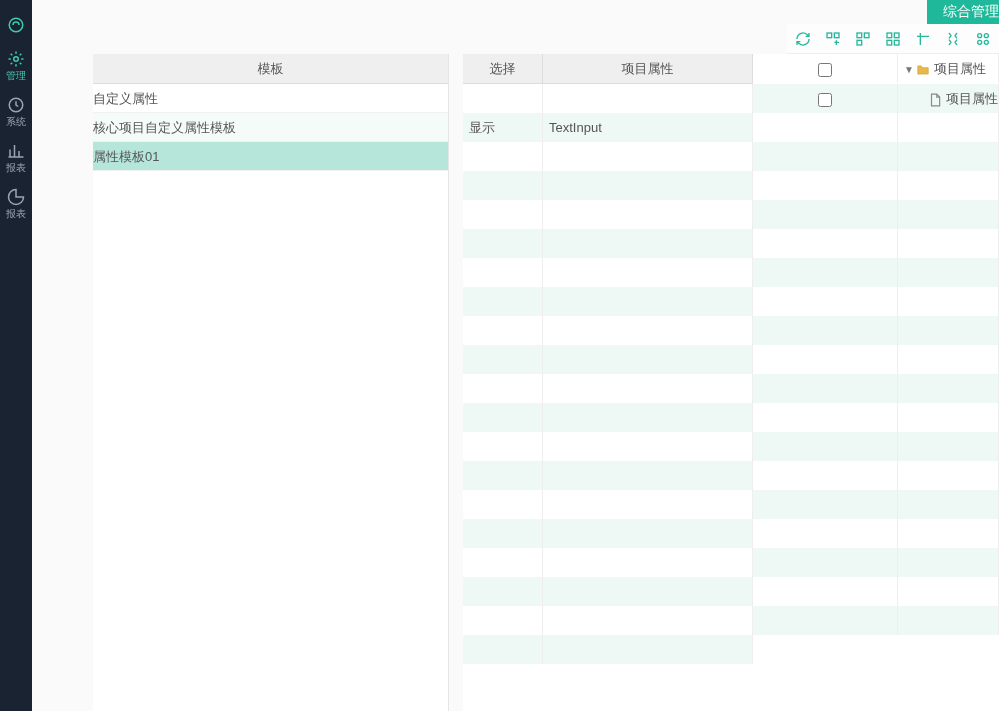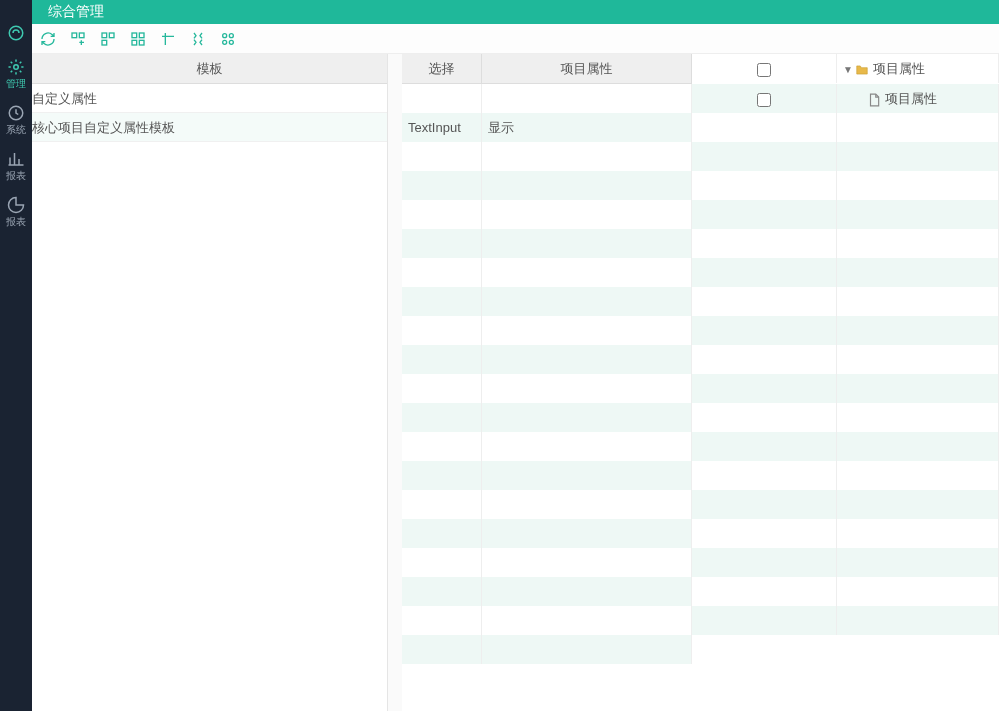--- a/index.html
+++ b/index.html
@@ -15,21 +15,21 @@
       display: flex;
       height: 100%;
     }
     .sidebar {
       width: 32px;
       background: #1a2332;
       color: #9aa5b3;
       display: flex;
       flex-direction: column;
       align-items: center;
-      padding-top: 16px;
+      padding-top: 8px;
     }
     .sidebar-item {
       width: 100%;
       display: flex;
       flex-direction: column;
       align-items: center;
       padding: 8px 0 6px 0;
       cursor: pointer;
       font-size: 10px;
       line-height: 1.2;
@@ -41,20 +41,21 @@
       display: flex; align-items:center; justify-content:center;
     }
     .sidebar-icon svg { width: 18px; height: 18px; }
     .sidebar-label { writing-mode: horizontal-tb; font-size: 10px; text-align:center; }
 
     .main {
       flex: 1;
       display: flex;
       flex-direction: column;
       background: #fafafa;
+      align-items: flex-end;
     }
     .titlebar {
       background: #1fb89a;
       color: #ffffff;
       height: 24px;
       display: flex;
       align-items: center;
       padding-left: 16px;
       font-size: 14px;
     }
@@ -270,39 +271,40 @@
           </svg>
         </span>
     </div>
 
     <div class="content">
       <div class="panel-left">
         <div class="col-header">模板</div>
         <div class="list" id="leftList">
             <div class="list-row">自定义属性</div>
             <div class="list-row">核心项目自定义属性模板</div>
+            <div class="list-row selected">属性模板01</div>
           </div>
       </div>
       <div class="panel-right">
         <div class="grid" id="rightGrid">
             <div class="hdr">选择</div>
             <div class="hdr">项目属性</div>
             <div class="cell center odd row-odd" style="background: rgb(255, 255, 255);"><input type="checkbox" style=""></div>
             <div class="cell row-odd" style="padding-left: 6px; background: rgb(255, 255, 255);"><span class="tree-toggle">▼</span><span class="folder-icon"><svg viewBox="0 0 24 24" fill="#e8b94a" stroke="#c79a2a" stroke-width="1">
                   <path d="M3 5h6l2 3h10v11H3z"></path>
                 </svg></span><span>项目属性</span></div>
             <div class="cell row-odd" style="background: rgb(255, 255, 255);"></div>
             <div class="cell row-odd" style="background: rgb(255, 255, 255);"></div>
             <div class="cell center even row-even" style="background: rgb(238, 248, 245);"><input type="checkbox" style=""></div>
             <div class="cell row-even" style="padding-left: 30px; background: rgb(238, 248, 245);"><span class="file-icon"><svg viewBox="0 0 24 24" fill="none" stroke="#888" stroke-width="2">
                   <path d="M6 2h9l5 5v15H6z"></path>
                   <path d="M15 2v5h5"></path>
                 </svg></span><span>项目属性</span></div>
+            <div class="cell row-even" style="background: rgb(238, 248, 245);">显示</div>
             <div class="cell row-even" style="background: rgb(238, 248, 245);">TextInput</div>
-            <div class="cell row-even" style="background: rgb(238, 248, 245);">显示</div>
             <div class="cell" style="background: rgb(255, 255, 255);"></div>
             <div class="cell" style="background: rgb(255, 255, 255);"></div>
             <div class="cell" style="background: rgb(255, 255, 255);"></div>
             <div class="cell" style="background: rgb(255, 255, 255);"></div>
             <div class="cell" style="background: rgb(238, 248, 245);"></div>
             <div class="cell" style="background: rgb(238, 248, 245);"></div>
             <div class="cell" style="background: rgb(238, 248, 245);"></div>
             <div class="cell" style="background: rgb(238, 248, 245);"></div>
             <div class="cell" style="background: rgb(255, 255, 255);"></div>
             <div class="cell" style="background: rgb(255, 255, 255);"></div>

